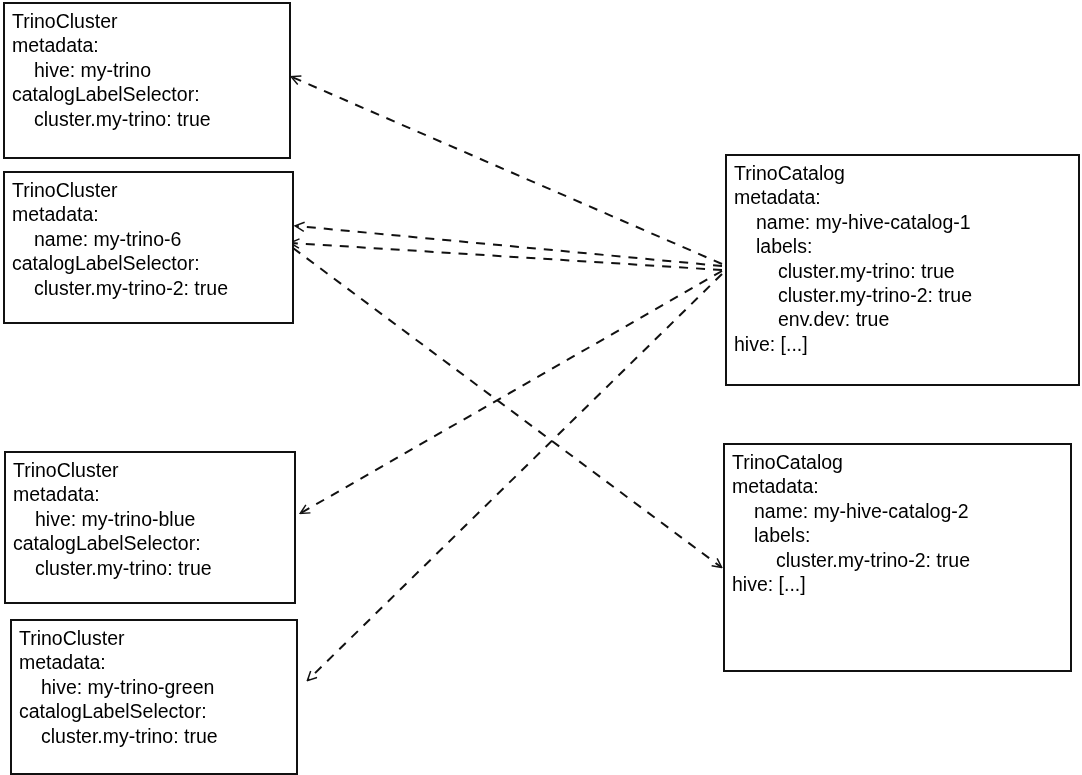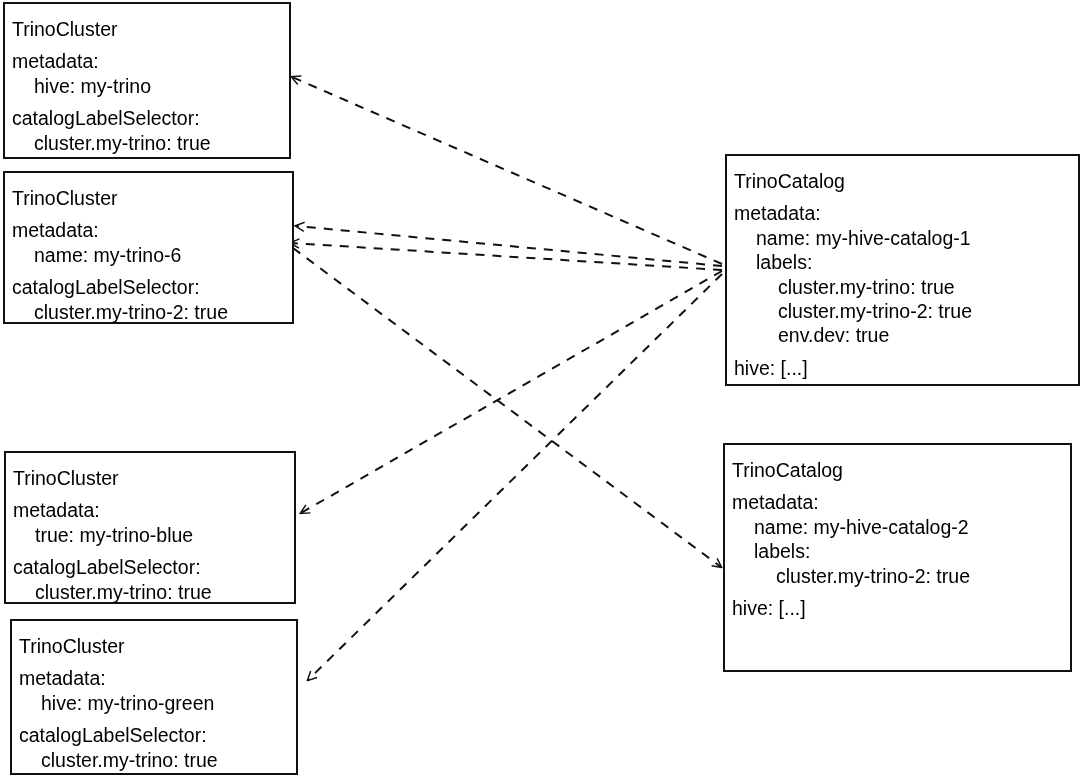--- a/index.html
+++ b/index.html
@@ -34,21 +34,21 @@
     padding: 5px 0 0 7px;
     font-size: 19.5px;
     line-height: 24.4px;
     color: #000000;
     white-space: pre;
   }
   .line {
     display: block;
     white-space: pre;
   }
-  .ind-0 { padding-left: 0px; margin-top: 8px; }
+  .ind-0 { padding-left: 0px; }
   .ind-1 { padding-left: 22px; }
   .ind-2 { padding-left: 44px; }
 </style>
 </head>
 <body>
 
 <div id="canvas">
 
   <svg class="edges" viewBox="0 0 1082 775" width="1082" height="775" xmlns="http://www.w3.org/2000/svg">
     <defs>
@@ -66,21 +66,21 @@
       </g>
   </svg>
 
   <div class="node" style="left: 3px; top: 2px; width: 288px; height: 157px;">
     <div class="node-body"><span class="line ind-0">TrinoCluster</span><span class="line ind-0">metadata:</span><span class="line ind-1">hive: my-trino</span><span class="line ind-0">catalogLabelSelector:</span><span class="line ind-1">cluster.my-trino: true</span></div>
   </div>
   <div class="node" style="left: 3px; top: 171px; width: 291px; height: 153px;">
     <div class="node-body"><span class="line ind-0">TrinoCluster</span><span class="line ind-0">metadata:</span><span class="line ind-1">name: my-trino-6</span><span class="line ind-0">catalogLabelSelector:</span><span class="line ind-1">cluster.my-trino-2: true</span></div>
   </div>
   <div class="node" style="left: 4px; top: 451px; width: 292px; height: 153px;">
-    <div class="node-body"><span class="line ind-0">TrinoCluster</span><span class="line ind-0">metadata:</span><span class="line ind-1">true: my-trino-blue</span><span class="line ind-0">catalogLabelSelector:</span><span class="line ind-1">cluster.my-trino: true</span></div>
+    <div class="node-body"><span class="line ind-0">TrinoCluster</span><span class="line ind-0">metadata:</span><span class="line ind-1">hive: my-trino-blue</span><span class="line ind-0">catalogLabelSelector:</span><span class="line ind-1">cluster.my-trino: true</span></div>
   </div>
   <div class="node" style="left: 10px; top: 619px; width: 288px; height: 156px;">
     <div class="node-body"><span class="line ind-0">TrinoCluster</span><span class="line ind-0">metadata:</span><span class="line ind-1">hive: my-trino-green</span><span class="line ind-0">catalogLabelSelector:</span><span class="line ind-1">cluster.my-trino: true</span></div>
   </div>
   <div class="node" style="left: 725px; top: 154px; width: 355px; height: 232px;">
     <div class="node-body"><span class="line ind-0">TrinoCatalog</span><span class="line ind-0">metadata:</span><span class="line ind-1">name: my-hive-catalog-1</span><span class="line ind-1">labels:</span><span class="line ind-2">cluster.my-trino: true</span><span class="line ind-2">cluster.my-trino-2: true</span><span class="line ind-2">env.dev: true</span><span class="line ind-0">hive: [...]</span></div>
   </div>
   <div class="node" style="left: 723px; top: 443px; width: 349px; height: 229px;">
     <div class="node-body"><span class="line ind-0">TrinoCatalog</span><span class="line ind-0">metadata:</span><span class="line ind-1">name: my-hive-catalog-2</span><span class="line ind-1">labels:</span><span class="line ind-2">cluster.my-trino-2: true</span><span class="line ind-0">hive: [...]</span></div>
   </div>

